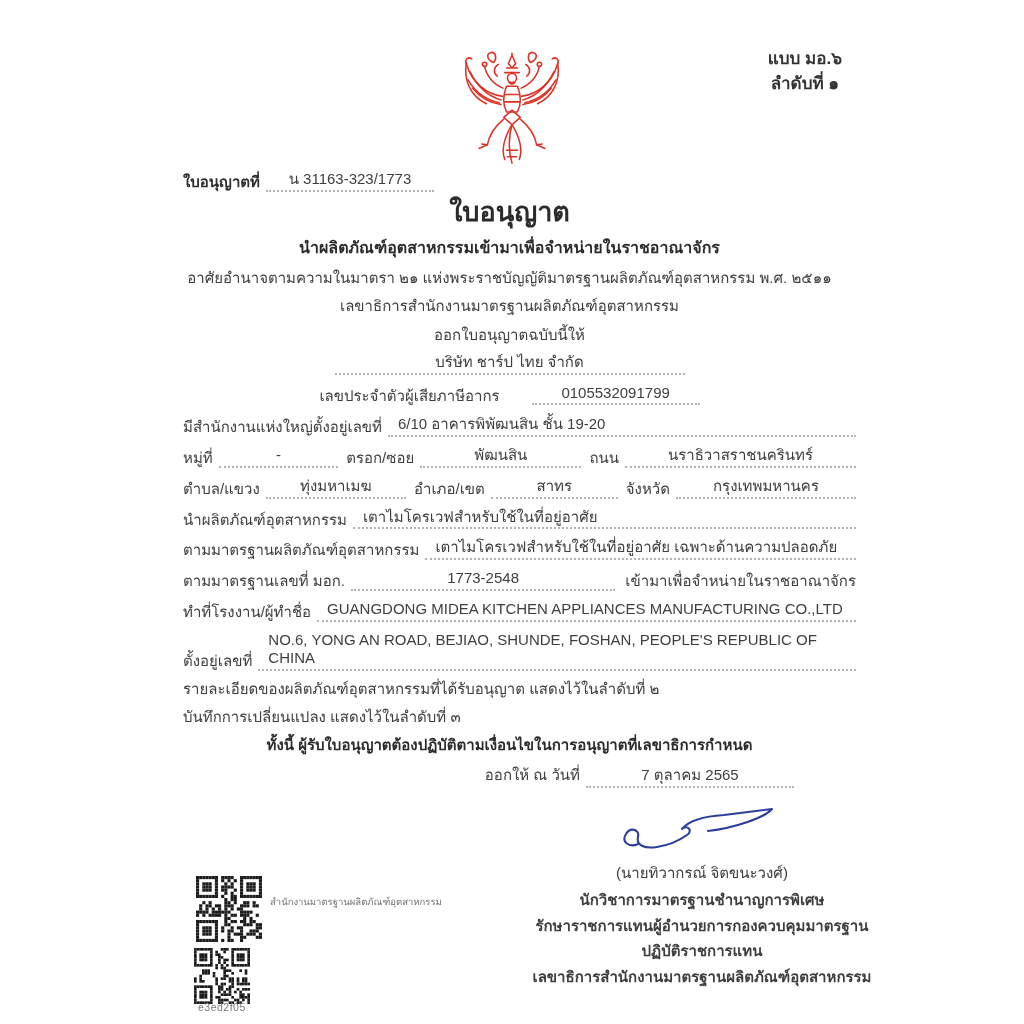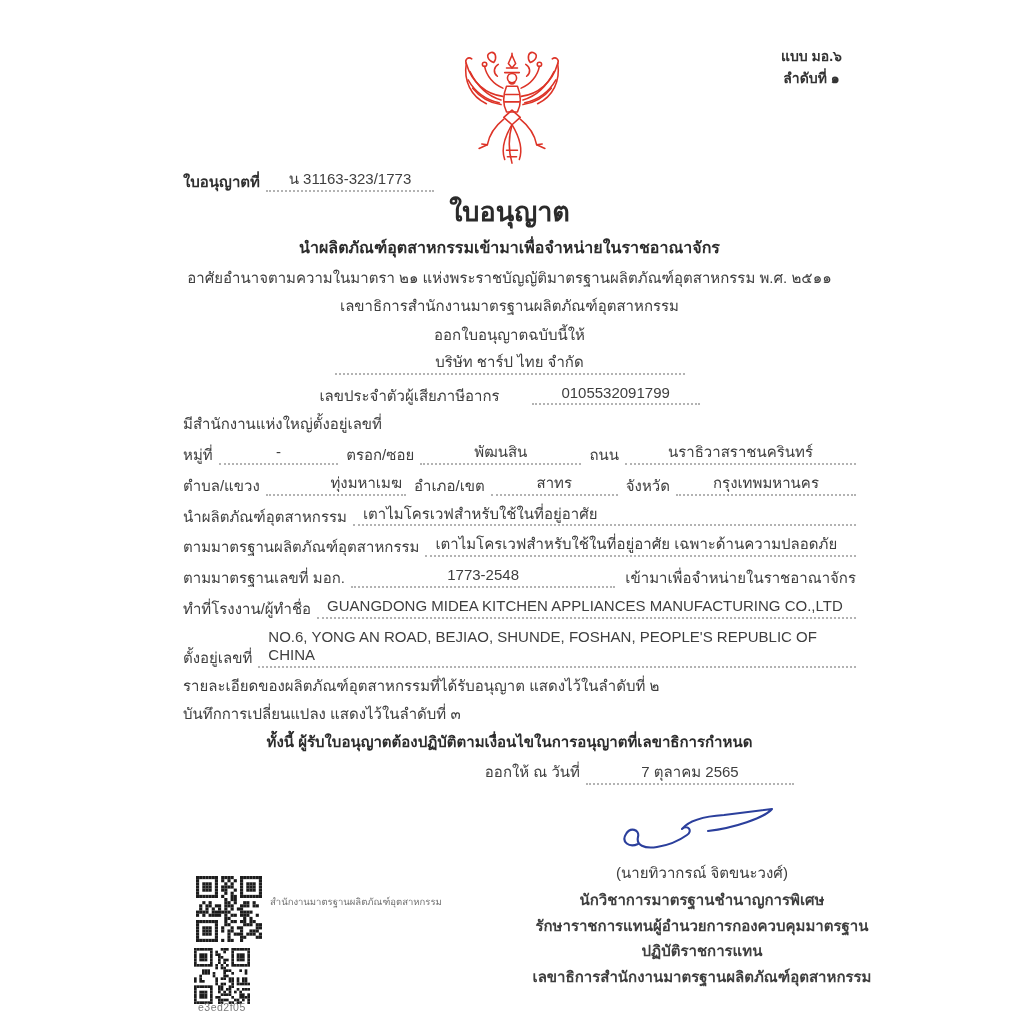--- a/index.html
+++ b/index.html
@@ -2,21 +2,21 @@
 <html><head>
 <meta charset="utf-8">
 <style>
   html,body{margin:0;padding:0;background:#ffffff;}
   .page{
     position:relative;width:1024px;height:1024px;background:#ffffff;overflow:hidden;
     font-family:"Liberation Sans","DejaVu Sans",sans-serif;
     color:#3e3e3e;font-size:15px;line-height:1.25;
   }
   
-  .corner{position:absolute;top:48px;right:182px;text-align:center;font-weight:bold;font-size:14px;color:#333;}
+  .corner{position:absolute;top:48px;right:182px;text-align:center;font-weight:bold;font-size:17px;color:#333;}
   .corner div{margin-bottom:4px;}
   
   .garuda{position:absolute;top:50px;left:50%;transform:translateX(-50%);width:128px;height:122px;}
   
   .content{position:absolute;left:163px;right:168px;top:170px;}
   .row{display:flex;align-items:flex-end;margin-bottom:9px;margin-left:20px;}
   .lbl{white-space:nowrap;padding-right:6px;}
   .bold{font-weight:bold;color:#2e2e2e;}
   .dotline{border-bottom:2px dotted #b3b3b3;text-align:center;padding:0 4px 1px 4px;min-height:18px;}
   .dotline.left{text-align:left;padding-left:10px;}
@@ -120,34 +120,35 @@
       <span class="company">บริษัท ชาร์ป ไทย จำกัด</span>
     </div>
 
     <div class="taxrow">
       <span class="lbl">เลขประจำตัวผู้เสียภาษีอากร</span>
       <span class="dotline">0105532091799</span>
     </div>
 
     <div class="row">
       <span class="lbl">มีสำนักงานแห่งใหญ่ตั้งอยู่เลขที่</span>
+      <span class="dotline left grow">6/10 อาคารพิพัฒนสิน ชั้น 19-20</span>
     </div>
 
     <div class="row">
       <span class="lbl">หมู่ที่</span>
       <span class="dotline" style="flex:0.8;">-</span>
       <span class="lbl" style="padding-left:8px;">ตรอก/ซอย</span>
       <span class="dotline" style="flex:1.1;">พัฒนสิน</span>
       <span class="lbl" style="padding-left:8px;">ถนน</span>
       <span class="dotline" style="flex:1.6;">นราธิวาสราชนครินทร์</span>
     </div>
 
     <div class="row">
       <span class="lbl">ตำบล/แขวง</span>
-      <span class="dotline" style="flex:1;text-align:right;">ทุ่งมหาเมฆ</span>
+      <span class="dotline" style="flex:1;">ทุ่งมหาเมฆ</span>
       <span class="lbl" style="padding-left:8px;">อำเภอ/เขต</span>
       <span class="dotline" style="flex:0.9;">สาทร</span>
       <span class="lbl" style="padding-left:8px;">จังหวัด</span>
       <span class="dotline" style="flex:1.3;">กรุงเทพมหานคร</span>
     </div>
 
     <div class="row">
       <span class="lbl">นำผลิตภัณฑ์อุตสาหกรรม</span>
       <span class="dotline left grow">เตาไมโครเวฟสำหรับใช้ในที่อยู่อาศัย</span>
     </div>

